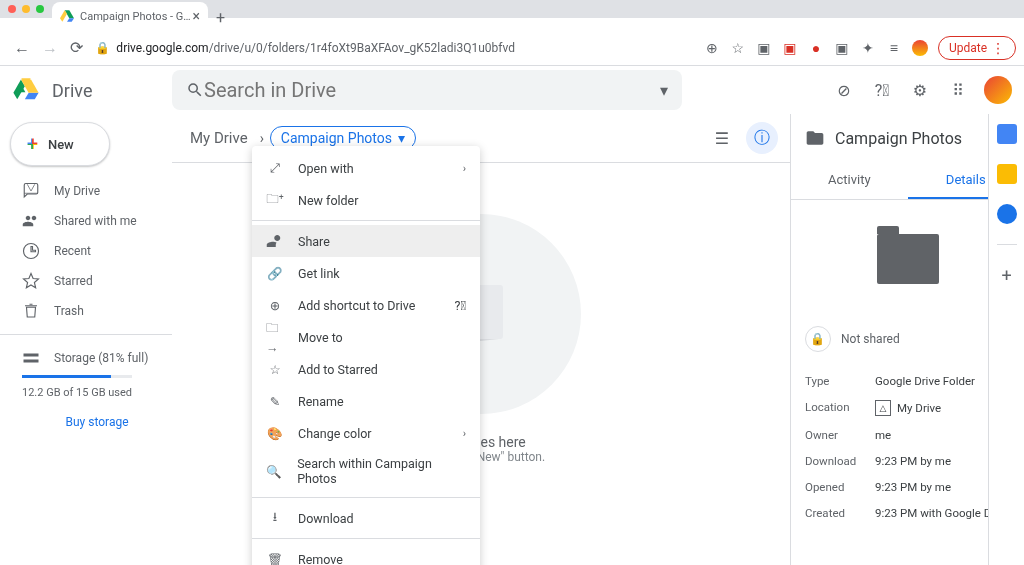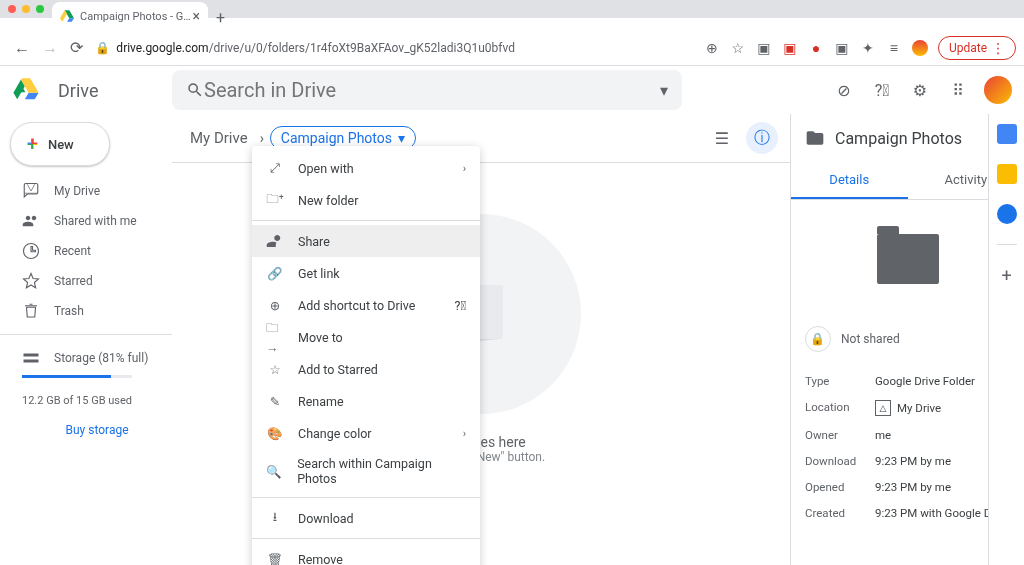--- a/index.html
+++ b/index.html
@@ -25,21 +25,21 @@
 .url-text { font-size: 12px; color: #202124; flex: 1; }
 .url-domain { color: #202124; }
 .url-path { color: #5f6368; }
 .url-icons { display: flex; gap: 10px; align-items: center; }
 .url-icon { width: 16px; height: 16px; color: #5f6368; font-size: 14px; display: flex; align-items: center; justify-content: center; }
 .url-icon.red { color: #d93025; }
 .update-btn { border: 1px solid #d93025; color: #d93025; border-radius: 14px; padding: 3px 10px; font-size: 12px; display: flex; align-items: center; gap: 4px; }
 
 
 .drive-header { height: 48px; display: flex; align-items: center; padding: 0 12px; margin-top: 12px; }
-.drive-logo { display: flex; align-items: center; gap: 18px; width: 160px; }
+.drive-logo { display: flex; align-items: center; gap: 12px; width: 160px; }
 .drive-name { font-size: 18px; color: #5f6368; }
 .search-box { flex: 0 0 510px; height: 40px; background: #f1f3f4; border-radius: 8px; display: flex; align-items: center; padding: 0 14px; }
 .search-input { border: none; background: transparent; flex: 1; font-size: 20px; color: #5f6368; outline: none; }
 .header-icons { margin-left: auto; display: flex; gap: 14px; align-items: center; }
 .header-icon { width: 24px; height: 24px; color: #5f6368; display: flex; align-items: center; justify-content: center; }
 .avatar { width: 28px; height: 28px; border-radius: 50%; background: linear-gradient(135deg, #ea4335, #fbbc04); }
 
 
 .drive-body { display: flex; height: calc(565px - 18px - 36px - 48px - 12px); }
 
@@ -47,21 +47,21 @@
 .sidebar { width: 172px; padding: 8px 0; }
 .new-btn { margin: 0 0 10px 10px; background: #fff; border: 1px solid #dadce0; border-radius: 22px; height: 44px; width: 100px; display: flex; align-items: center; gap: 10px; padding: 0 16px; box-shadow: 0 1px 2px rgba(60,64,67,0.3); font-size: 13px; font-weight: 500; color: #3c4043; }
 .plus-icon { font-size: 20px; background: conic-gradient(#ea4335 0 90deg, #fbbc04 90deg 180deg, #34a853 180deg 270deg, #4285f4 270deg); -webkit-background-clip: text; background-clip: text; color: transparent; font-weight: bold; }
 .side-item { display: flex; align-items: center; gap: 14px; padding: 6px 0 6px 22px; font-size: 12px; color: #5f6368; cursor: pointer; }
 .side-item svg, .side-item .si-icon { width: 18px; height: 18px; color: #5f6368; fill: #5f6368; }
 .side-divider { height: 1px; background: #dadce0; margin: 8px 0; }
 .storage-sec { padding: 6px 0 6px 22px; }
 .storage-row { display: flex; align-items: center; gap: 14px; font-size: 12px; color: #5f6368; }
 .storage-bar { height: 3px; background: #e8eaed; margin: 8px 0 4px 0; width: 110px; }
 .storage-fill { height: 100%; width: 81%; background: #1a73e8; }
-.storage-text { font-size: 11px; color: #5f6368; margin: 16px 0; }
+.storage-text { font-size: 11px; color: #5f6368; margin: 8px 0; }
 .buy-link { font-size: 12px; color: #1a73e8; margin-top: 16px; display: block; text-align: center; }
 
 
 .main { flex: 1; position: relative; }
 .breadcrumb { display: flex; align-items: center; padding: 8px 12px; gap: 6px; border-bottom: 1px solid #dadce0; }
 .crumb { font-size: 15px; color: #5f6368; padding: 4px 6px; }
 .crumb-chip { border: 1px solid #1a73e8; color: #1a73e8; border-radius: 14px; padding: 3px 10px; font-size: 14px; display: flex; align-items: center; gap: 6px; }
 .crumb-arrow { color: #5f6368; font-size: 14px; }
 .view-icons { margin-left: auto; display: flex; gap: 14px; align-items: center; }
 .view-icon { color: #5f6368; width: 20px; height: 20px; display: flex; align-items: center; justify-content: center; }
@@ -332,22 +332,22 @@
 
   <div class="details-panel">
     <div class="dp-header">
       <svg width="20" height="20" viewBox="0 0 24 24" fill="#5f6368">
           <path d="M10 4H4c-1.1 0-2 .9-2 2v12c0 1.1.9 2 2 2h16c1.1 0 2-.9 2-2V8c0-1.1-.9-2-2-2h-8l-2-2z"></path>
         </svg>
       <span class="dp-title">Campaign Photos</span>
       <span class="dp-close">✕</span>
     </div>
     <div class="dp-tabs">
+      <div class="dp-tab">Activity</div>
       <div class="dp-tab active">Details</div>
-      <div class="dp-tab">Activity</div>
     </div>
     <div class="dp-body">
       <div class="dp-scroll-track">
           <div class="dp-scroll-thumb"></div>
         </div>
       <div class="dp-preview">
         <div class="folder-big"></div>
       </div>
       <div class="share-row">
         <span class="lock-circ">🔒</span>

